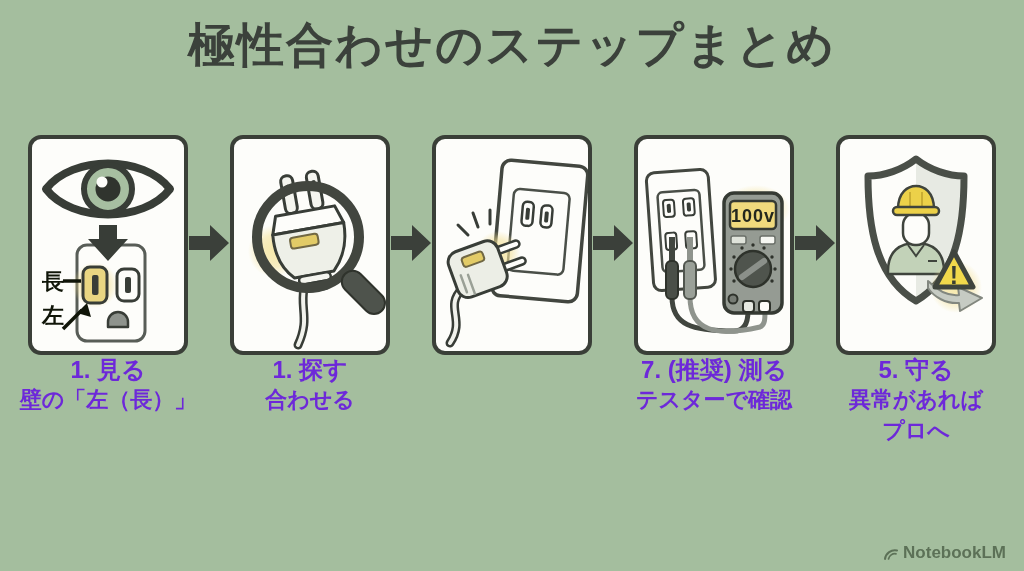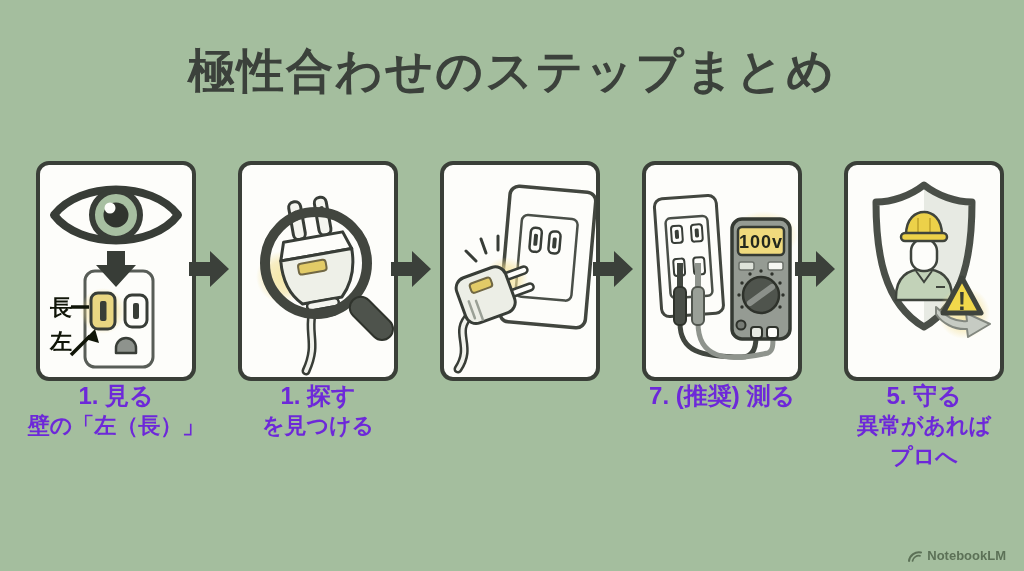--- a/index.html
+++ b/index.html
@@ -4,34 +4,34 @@
 <style>
   html,body{margin:0;padding:0;}
   .canvas{
     position:relative;
     width:1024px;height:571px;
     background:#a4be9e;
     overflow:hidden;
     font-family:"Liberation Sans","DejaVu Sans",sans-serif;
   }
   .title{
-    margin:0;padding-top:40px;
+    margin:0;padding-top:14px;
     text-align:center;
     font-size:47px;font-weight:800;
     letter-spacing:2px;
     color:#3b413b;
   }
   .flow{
     display:flex;
     justify-content:space-between;
     align-items:flex-start;
     padding:0 36px;
     margin-top:58px;
   }
-  .step-col{width:144px;display:flex;flex-direction:column;}
+  .step-col{width:144px;display:flex;flex-direction:column;align-items:center;}
   .card{
     width:152px;height:212px;
     background:#fdfdfa;
     border:4px solid #3a3f38;
     border-radius:13px;
     overflow:hidden;
   }
   .card svg{display:block;}
   .flow-arrow{
     width:40px;height:38px;
@@ -42,21 +42,21 @@
     width:220px;margin-left:-30px;margin-right:-30px;
     text-align:center;
     color:#6d28d9;
     white-space:nowrap;
   }
   .caption .head{font-size:24px;font-weight:800;line-height:1.25;}
   .caption .sub{font-size:22px;font-weight:700;line-height:1.4;}
   .watermark{
     position:absolute;right:18px;bottom:8px;
     display:flex;align-items:center;gap:5px;
-    color:#5c7157;font-size:13px;font-weight:700;
+    color:#5c7157;font-size:17px;font-weight:700;
   }
 </style>
 </head>
 <body>
 
 <div class="canvas">
 
   <h1 class="title">極性合わせのステップまとめ</h1>
 
   <div class="flow">
@@ -138,21 +138,21 @@
           <g>
             <circle cx="74" cy="98" r="51" fill="none" stroke="#42463f" stroke-width="10"></circle>
             <g transform="rotate(45 111 135)">
               <rect x="111" y="124" width="52" height="22" rx="11" fill="#4e534c" stroke="#2f332c" stroke-width="2"></rect>
             </g>
           </g>
         </svg>
       </div>
       <div class="caption">
         <div class="head">1. 探す</div>
-        <div class="sub">を見つける</div>
+        <div class="sub">合わせる</div>
       </div>
     </div>
 
     <svg class="flow-arrow" viewBox="0 0 40 38">
       <polygon points="0,12 21,12 21,1 40,19 21,37 21,26 0,26" fill="#3b403a"></polygon>
     </svg>
 
     <div class="step-col">
       <div class="card">
         <svg width="152" height="212" viewBox="0 0 152 212">
@@ -250,20 +250,21 @@
                 <circle cx="134" cy="142" r="1.7"></circle>
             </g>
             <circle cx="95" cy="160" r="4.5" fill="#777c75" stroke="#2e322b" stroke-width="2"></circle>
             <rect x="105" y="162" width="11" height="11" rx="3" fill="#e6e9e1" stroke="#2e322b" stroke-width="2"></rect>
             <rect x="121" y="162" width="11" height="11" rx="3" fill="#fdfdfa" stroke="#2e322b" stroke-width="2"></rect>
           </g>
         </svg>
       </div>
       <div class="caption">
         <div class="head">7. (推奨) 測る</div>
+        <div class="sub">テスターで確認</div>
       </div>
     </div>
 
     <svg class="flow-arrow" viewBox="0 0 40 38">
       <polygon points="0,12 21,12 21,1 40,19 21,37 21,26 0,26" fill="#3b403a"></polygon>
     </svg>
 
     <div class="step-col">
       <div class="card">
         <svg width="152" height="212" viewBox="0 0 152 212">

